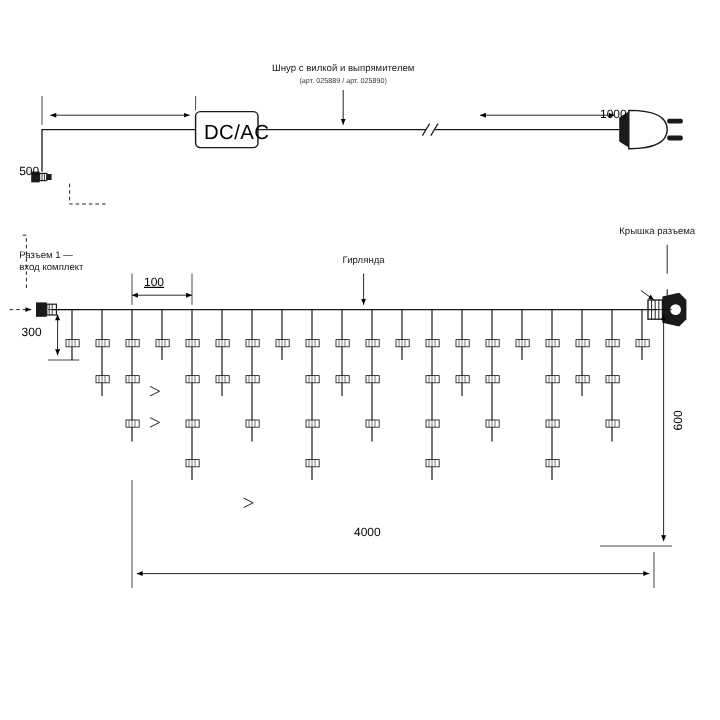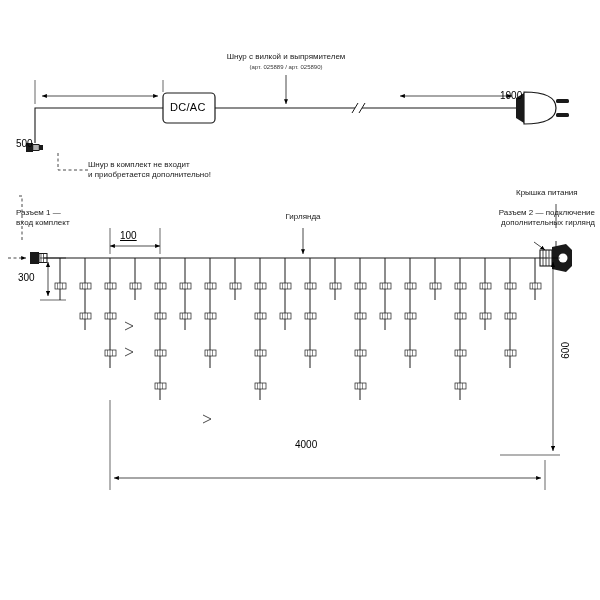--- a/index.html
+++ b/index.html
@@ -45,21 +45,21 @@
   .sub {
     font-size: 6px;
     color: #3a3a3a;
   }
   .vertical {
     writing-mode: vertical-rl;
     transform: rotate(180deg);
   }
   .dcac {
     position: absolute;
-    font-size: 11px;
+    font-size: 17px;
     letter-spacing: 0.3px;
   }
 </style>
 </head>
 <body>
 
 <div id="stage">
 
   <svg class="diagram" viewBox="0 0 600 600">
     <defs>
@@ -417,38 +417,30 @@
     <span>Шнур с вилкой и выпрямителем</span><br>
     <span class="sub">(арт. 025889 / арт. 025890)</span>
   </div>
 
   <div class="dim" style="left:16px; top:90px;margin-top:48px;">500</div>
 
   <div class="dim" style="left:500px; top:90px;">1000</div>
 
   <div class="dcac" style="left:170px; top:101px;">DC/AC</div>
 
-  <div class="lbl" style="left:88px; top:160px;">
-    <span>Шнур в комплект не входит</span><br>
-    <span>и приобретается дополнительно!</span>
-  </div>
 
   <div class="lbl" style="left:16px; top:208px;">
     <span>Разъем 1 —</span><br>
     <span>вход комплект</span>
   </div>
 
   <div class="lbl center" style="left:263px; top:212px; width:80px;">Гирлянда</div>
 
-  <div class="lbl" style="left:516px; top:188px;">Крышка питания</div>
-
-  <div class="lbl right" style="left:400px; top:208px; width:195px;">
-    <span>Разъем 2 — подключение</span><br>
-    <span>дополнительных гирлянд</span>
-  </div>
+  <div class="lbl" style="left:516px; top:188px;">Крышка разъема</div>
+
 
   <div class="dim" style="left:120px; top:230px;text-decoration:underline;">100</div>
 
   <div class="dim" style="left:18px; top:272px;">300</div>
 
   <div class="dim vertical" style="left:560px; top:342px;">600</div>
 
   <div class="dim" style="left:295px; top:439px;">4000</div>
 
 </div>

